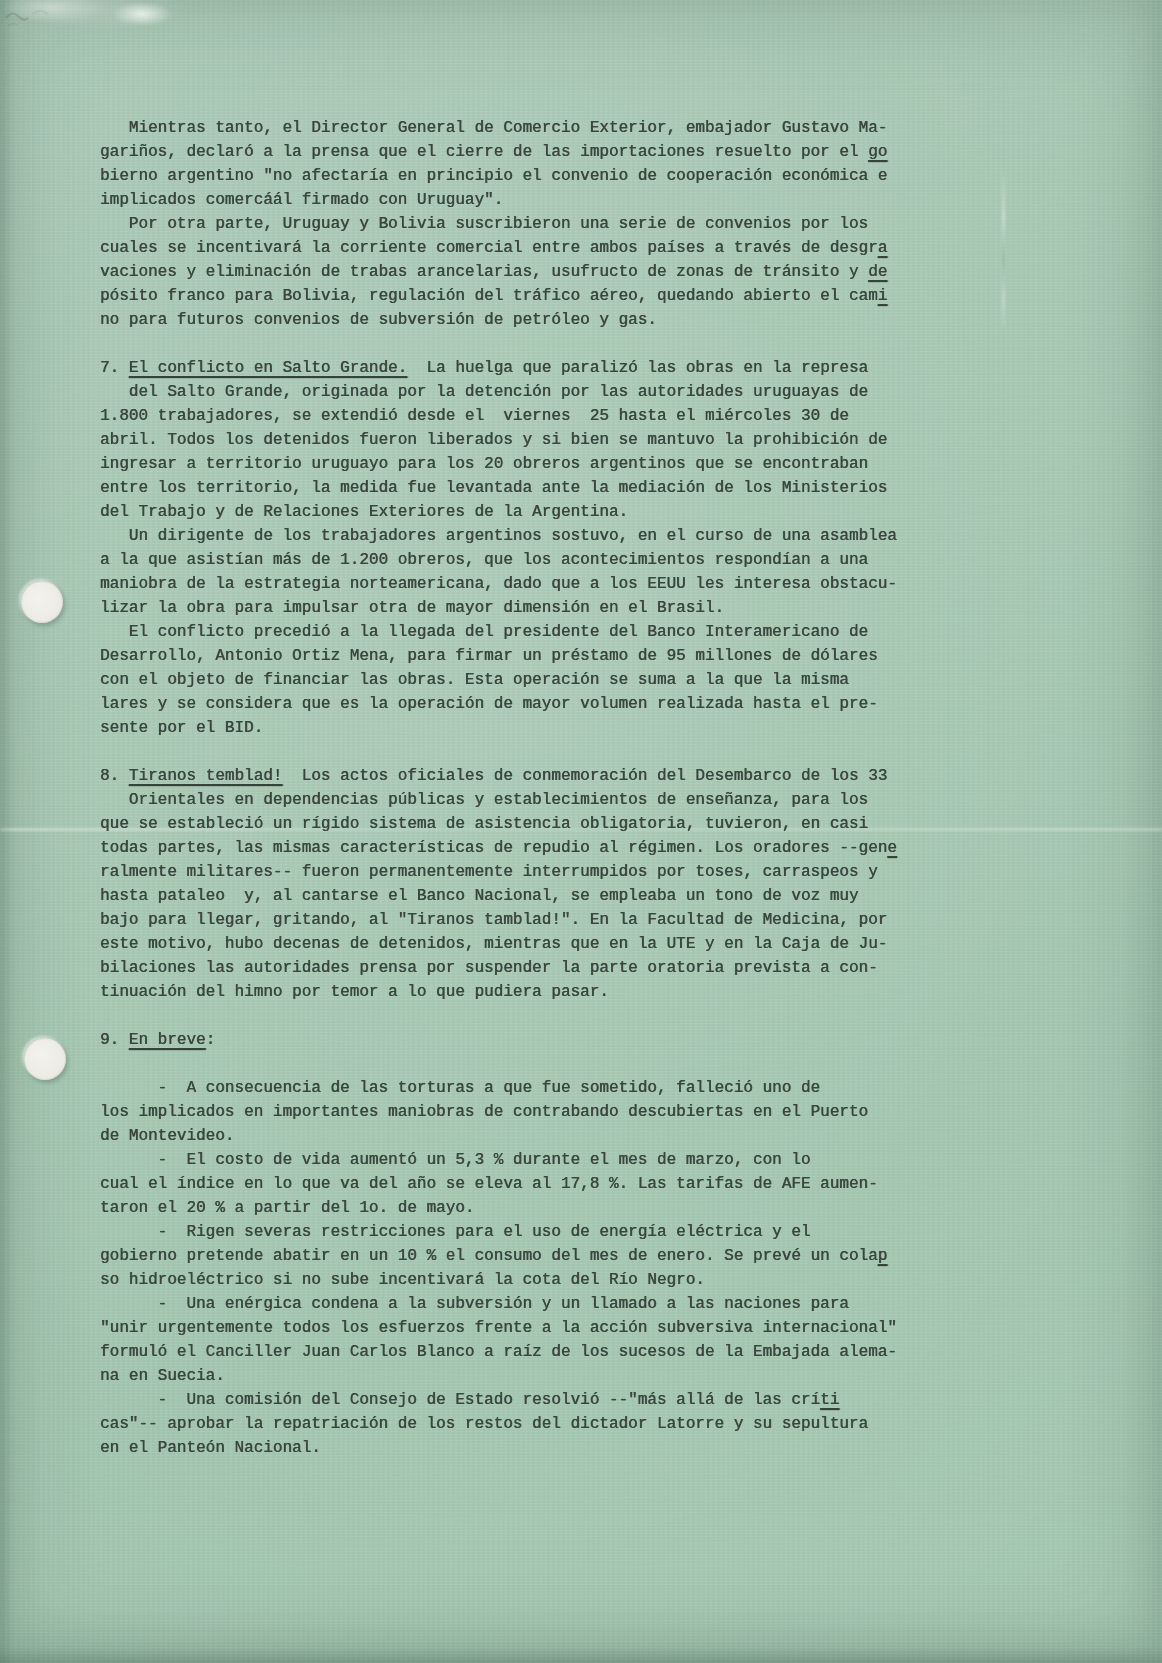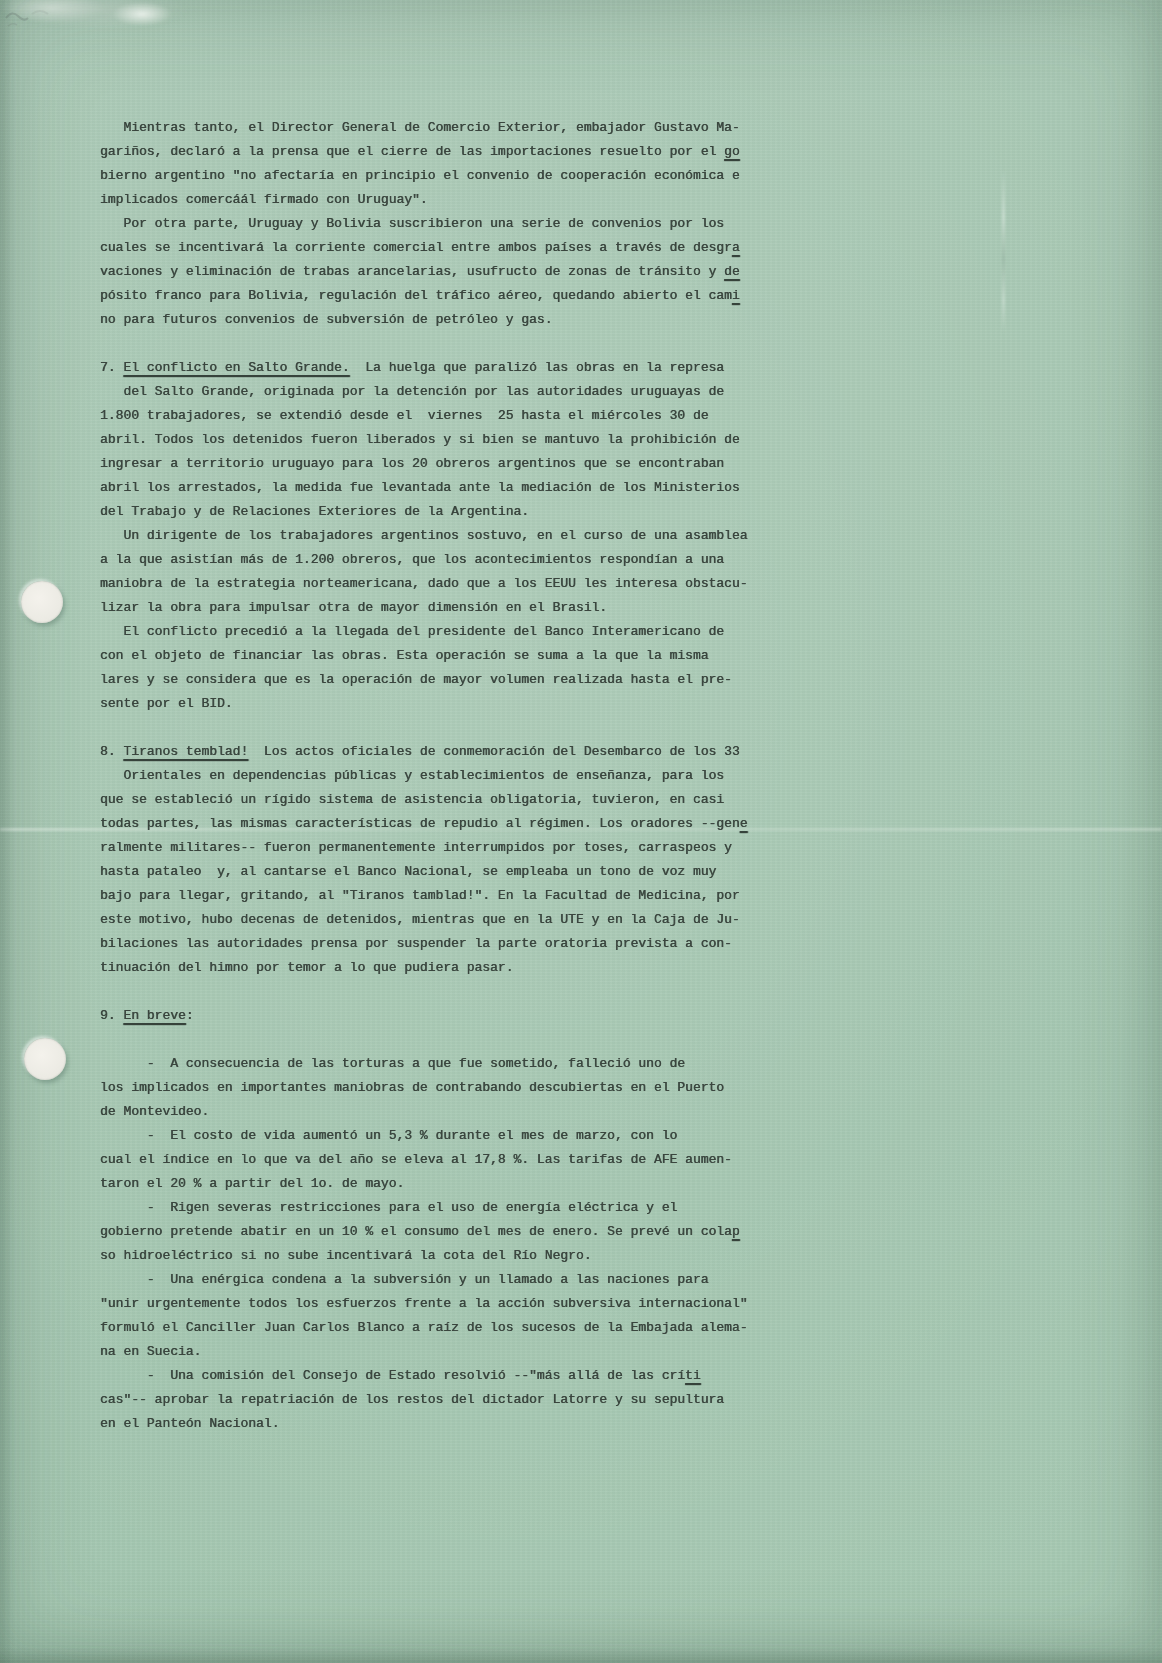--- a/index.html
+++ b/index.html
@@ -30,21 +30,21 @@
     background:
       repeating-linear-gradient(0deg, rgba(255,255,255,0.025) 0 1px, rgba(0,0,0,0.015) 1px 3px),
       repeating-linear-gradient(90deg, rgba(255,255,255,0.02) 0 2px, rgba(0,0,0,0.012) 2px 5px);
     pointer-events: none;
   }
   .textblock {
     position: absolute;
     left: 100px;
     top: 116px;
     font-family: "Liberation Mono", "DejaVu Sans Mono", monospace;
-    font-size: 13px;
+    font-size: 16px;
     line-height: 24px;
     color: var(--ink);
     text-shadow: 0.45px 0.1px 0 rgba(50,62,55,0.75), -0.2px 0.3px 0.4px rgba(50,62,55,0.35);
     filter: blur(0.22px);
   }
   .line {
     white-space: pre;
     min-height: 24px;
   }
   .u {
@@ -137,27 +137,28 @@
       <div class="line"><span>cuales se incentivará la corriente comercial entre ambos países a través de desgr</span><span class="u">a</span></div>
       <div class="line"><span>vaciones y eliminación de trabas arancelarias, usufructo de zonas de tránsito y </span><span class="u">de</span></div>
       <div class="line"><span>pósito franco para Bolivia, regulación del tráfico aéreo, quedando abierto el cam</span><span class="u">i</span></div>
       <div class="line"><span>no para futuros convenios de subversión de petróleo y gas.</span></div>
       <div class="line"> </div>
       <div class="line"><span>7. </span><span class="u">El conflicto en Salto Grande.</span><span>  La huelga que paralizó las obras en la represa</span></div>
       <div class="line"><span>   del Salto Grande, originada por la detención por las autoridades uruguayas de</span></div>
       <div class="line"><span>1.800 trabajadores, se extendió desde el  viernes  25 hasta el miércoles 30 de</span></div>
       <div class="line"><span>abril. Todos los detenidos fueron liberados y si bien se mantuvo la prohibición de</span></div>
       <div class="line"><span>ingresar a territorio uruguayo para los 20 obreros argentinos que se encontraban</span></div>
-      <div class="line"><span>abril los arrestados, la medida fue levantada ante la mediación de los Ministerios</span></div>
+      <div class="line"><span>entre los territorio, la medida fue levantada ante la mediación de los Ministerios</span></div>
       <div class="line"><span>del Trabajo y de Relaciones Exteriores de la Argentina.</span></div>
       <div class="line"><span>   Un dirigente de los trabajadores argentinos sostuvo, en el curso de una asamblea</span></div>
       <div class="line"><span>a la que asistían más de 1.200 obreros, que los acontecimientos respondían a una</span></div>
       <div class="line"><span>maniobra de la estrategia norteamericana, dado que a los EEUU les interesa obstacu-</span></div>
       <div class="line"><span>lizar la obra para impulsar otra de mayor dimensión en el Brasil.</span></div>
       <div class="line"><span>   El conflicto precedió a la llegada del presidente del Banco Interamericano de</span></div>
+      <div class="line"><span>Desarrollo, Antonio Ortiz Mena, para firmar un préstamo de 95 millones de dólares</span></div>
       <div class="line"><span>con el objeto de financiar las obras. Esta operación se suma a la que la misma</span></div>
       <div class="line"><span>lares y se considera que es la operación de mayor volumen realizada hasta el pre-</span></div>
       <div class="line"><span>sente por el BID.</span></div>
       <div class="line"> </div>
       <div class="line"><span>8. </span><span class="u">Tiranos temblad!</span><span>  Los actos oficiales de conmemoración del Desembarco de los 33</span></div>
       <div class="line"><span>   Orientales en dependencias públicas y establecimientos de enseñanza, para los</span></div>
       <div class="line"><span>que se estableció un rígido sistema de asistencia obligatoria, tuvieron, en casi</span></div>
       <div class="line"><span>todas partes, las mismas características de repudio al régimen. Los oradores --gen</span><span class="u">e</span></div>
       <div class="line"><span>ralmente militares-- fueron permanentemente interrumpidos por toses, carraspeos y</span></div>
       <div class="line"><span>hasta pataleo  y, al cantarse el Banco Nacional, se empleaba un tono de voz muy</span></div>

